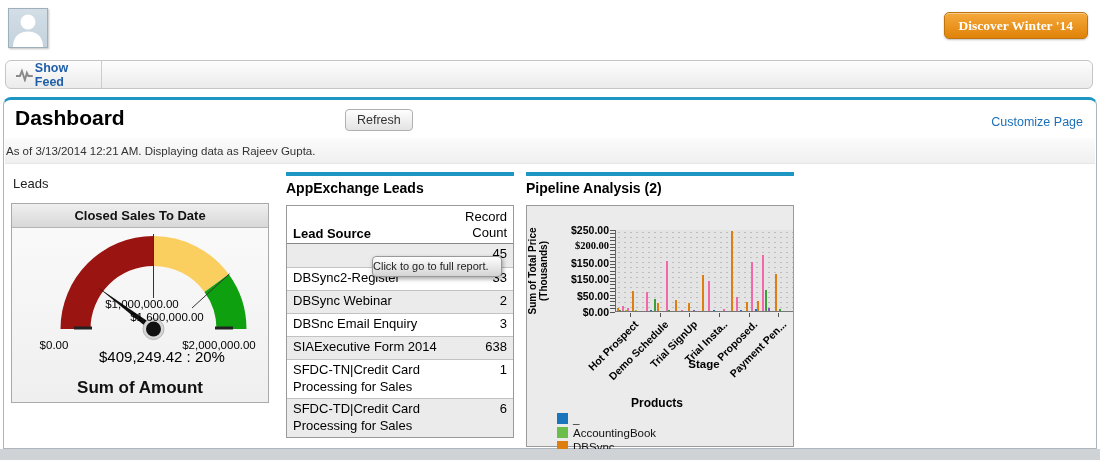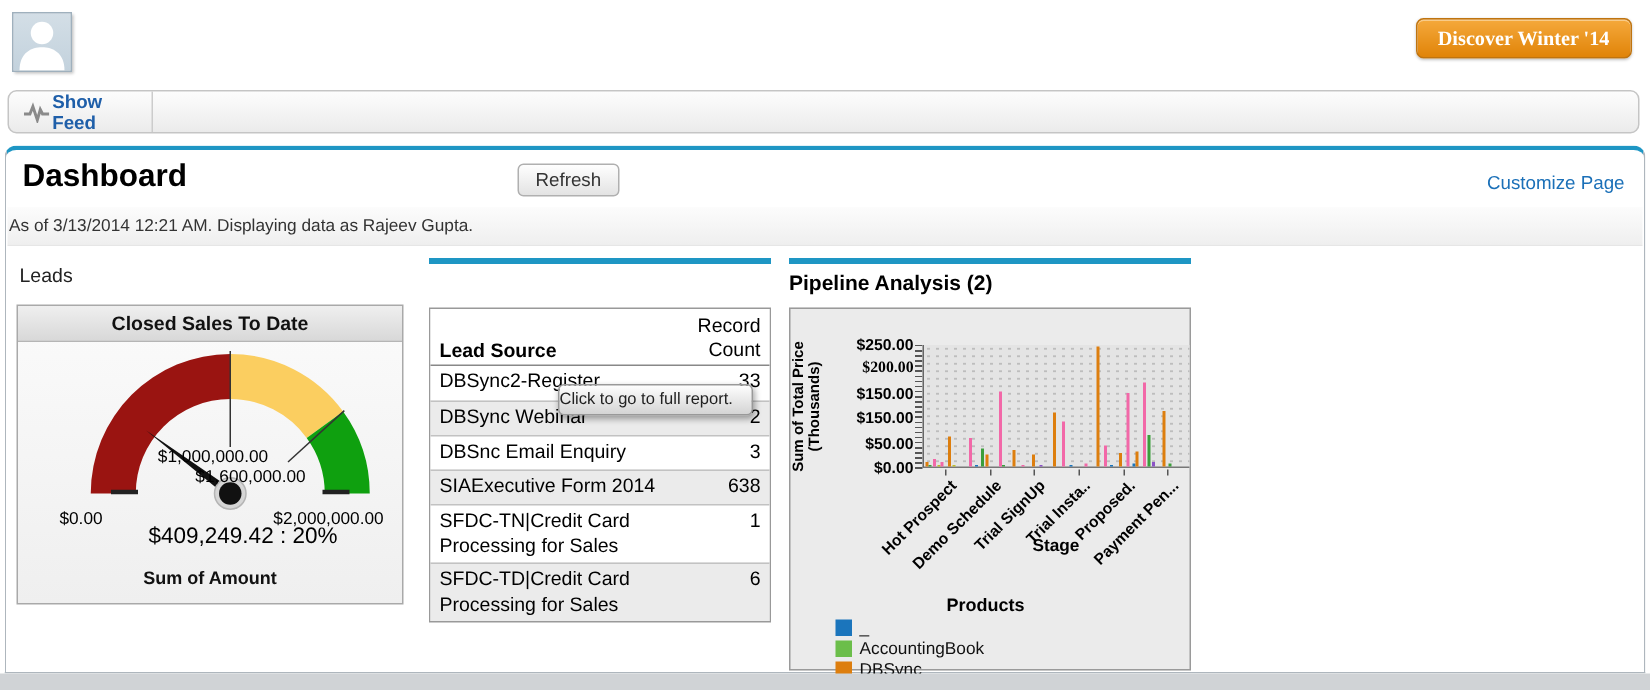--- a/index.html
+++ b/index.html
@@ -47,21 +47,21 @@
   .comp-title { position:absolute; top:80px; font-size:14px; font-weight:bold; color:#000; }
   .comp-title.c2 { left:282px; }
   .comp-title.c3 { left:522px; }
 
   
   .gauge-box { position:absolute; left:7px; top:103px; width:258px; height:200px;
     border:1px solid #a9a9a9; background:linear-gradient(#fbfbfb,#efefef); cursor:pointer; }
   .gauge-title { height:24px; line-height:24px; text-align:center; font-size:13px; font-weight:bold;
     background:linear-gradient(#efefef,#d8d8d8); border-bottom:1px solid #b5b5b5; color:#111; }
   .gauge-body { width:258px; height:138px; }
-  .gauge-footer { text-align:center; font-size:12px; font-weight:bold; color:#111; margin-top:12px; }
+  .gauge-footer { text-align:center; font-size:17px; font-weight:bold; color:#111; margin-top:12px; }
 
   
   .leads-table { position:absolute; left:282px; top:105px; width:228px; border:1px solid #999;
     background:#fff; font-size:13px; cursor:pointer; }
   .thead { display:flex; align-items:flex-end; height:38px; border-bottom:1px solid #888;
     padding:2px 6px; background:#fff; }
   .th-source { flex:1; font-weight:bold; color:#000; }
   .th-count { width:52px; text-align:right; color:#000; line-height:1.25; }
   .trow { display:flex; padding:2px 6px; border-top:1px solid #c2c2c2; min-height:23px;
     background:#fff; align-items:flex-start; }
@@ -144,26 +144,31 @@
     <text x="130" y="80" text-anchor="middle" font-size="11.5" fill="#000">$1,000,000.00</text>
     <text x="155" y="93" text-anchor="middle" font-size="11.5" fill="#000">$1,600,000.00</text>
     <text x="42" y="121" text-anchor="middle" font-size="11.5" fill="#000">$0.00</text>
     <text x="207" y="121" text-anchor="middle" font-size="11.5" fill="#000">$2,000,000.00</text>
     <text x="150" y="134" text-anchor="middle" font-size="15" fill="#000">$409,249.42 : 20%</text>
   </svg></div>
     <div class="gauge-footer">Sum of Amount</div>
   </div>
 
   <div class="accent c2"></div>
+  <div class="comp-title c2">AppExchange Leads</div>
   <div class="leads-table">
     <div class="thead">
       <div class="th-source">Lead Source</div>
       <div class="th-count">Record Count</div>
     </div>
     <div id="table-rows">
+        <div class="trow alt">
+          <div class="td-source"></div>
+          <div class="td-count">45</div>
+        </div>
         <div class="trow">
           <div class="td-source">DBSync2-Register</div>
           <div class="td-count">33</div>
         </div>
         <div class="trow alt">
           <div class="td-source">DBSync Webinar</div>
           <div class="td-count">2</div>
         </div>
         <div class="trow">
           <div class="td-source">DBSnc Email Enquiry</div>

